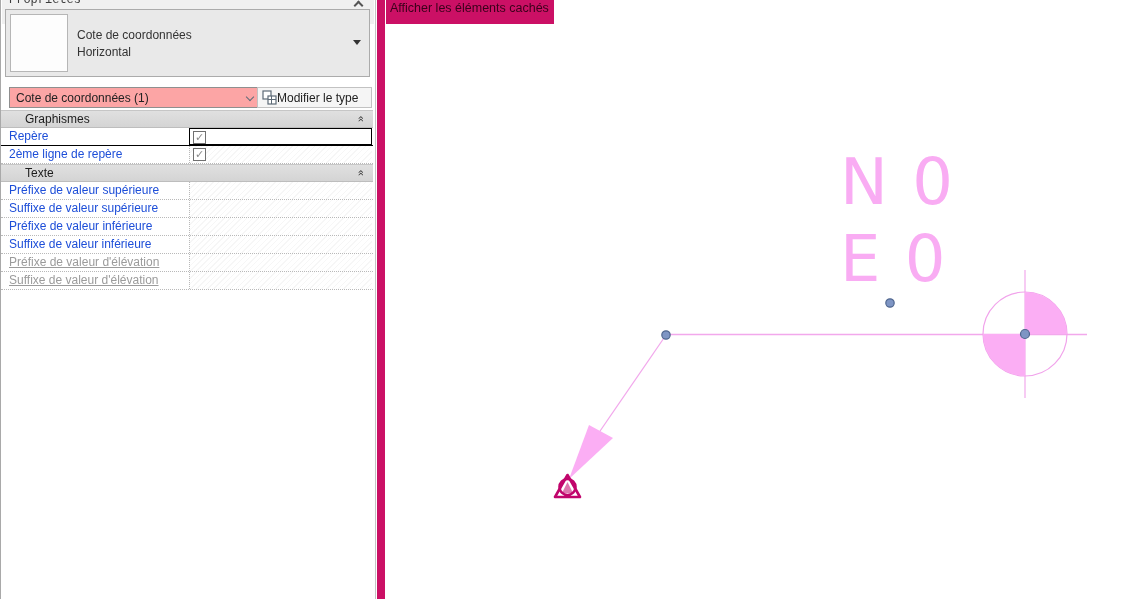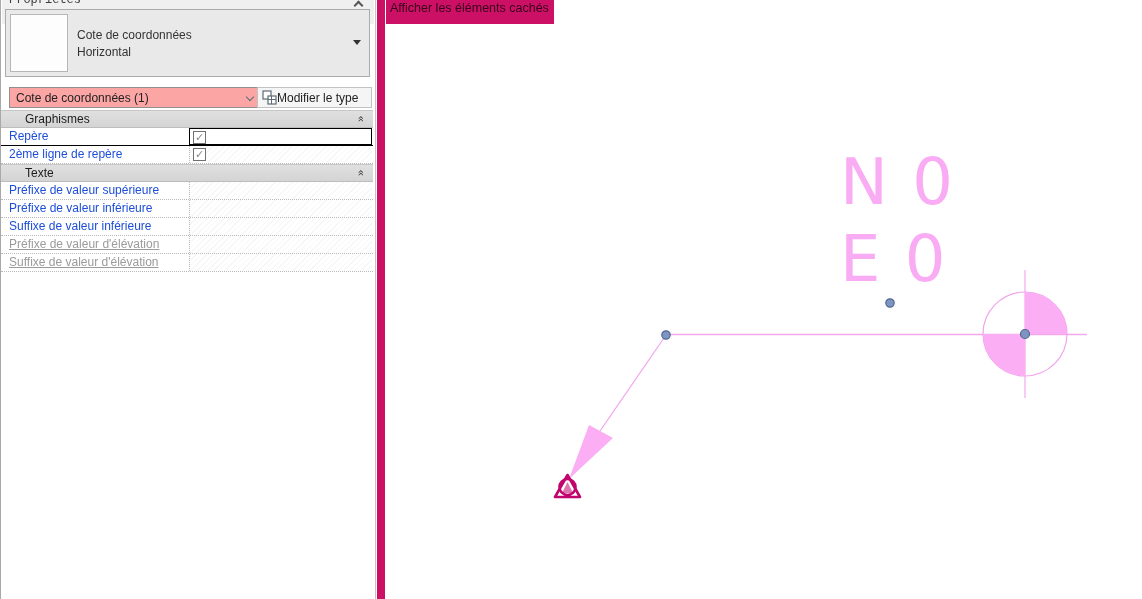--- a/index.html
+++ b/index.html
@@ -115,20 +115,24 @@
       <div class="group-header">
         <span>Texte</span>
         <span class="group-chev">»</span>
       </div>
 
       <div class="prow">
         <span class="plabel">Préfixe de valeur supérieure</span>
         <div class="pvalue"><span></span></div>
       </div>
       <div class="prow">
+        <span class="plabel">Suffixe de valeur supérieure</span>
+        <div class="pvalue"><span></span></div>
+      </div>
+      <div class="prow">
         <span class="plabel">Préfixe de valeur inférieure</span>
         <div class="pvalue"><span></span></div>
       </div>
       <div class="prow">
         <span class="plabel">Suffixe de valeur inférieure</span>
         <div class="pvalue"><span></span></div>
       </div>
       <div class="prow disabled">
         <span class="plabel">Préfixe de valeur d'élévation</span>
         <div class="pvalue"><span></span></div>

